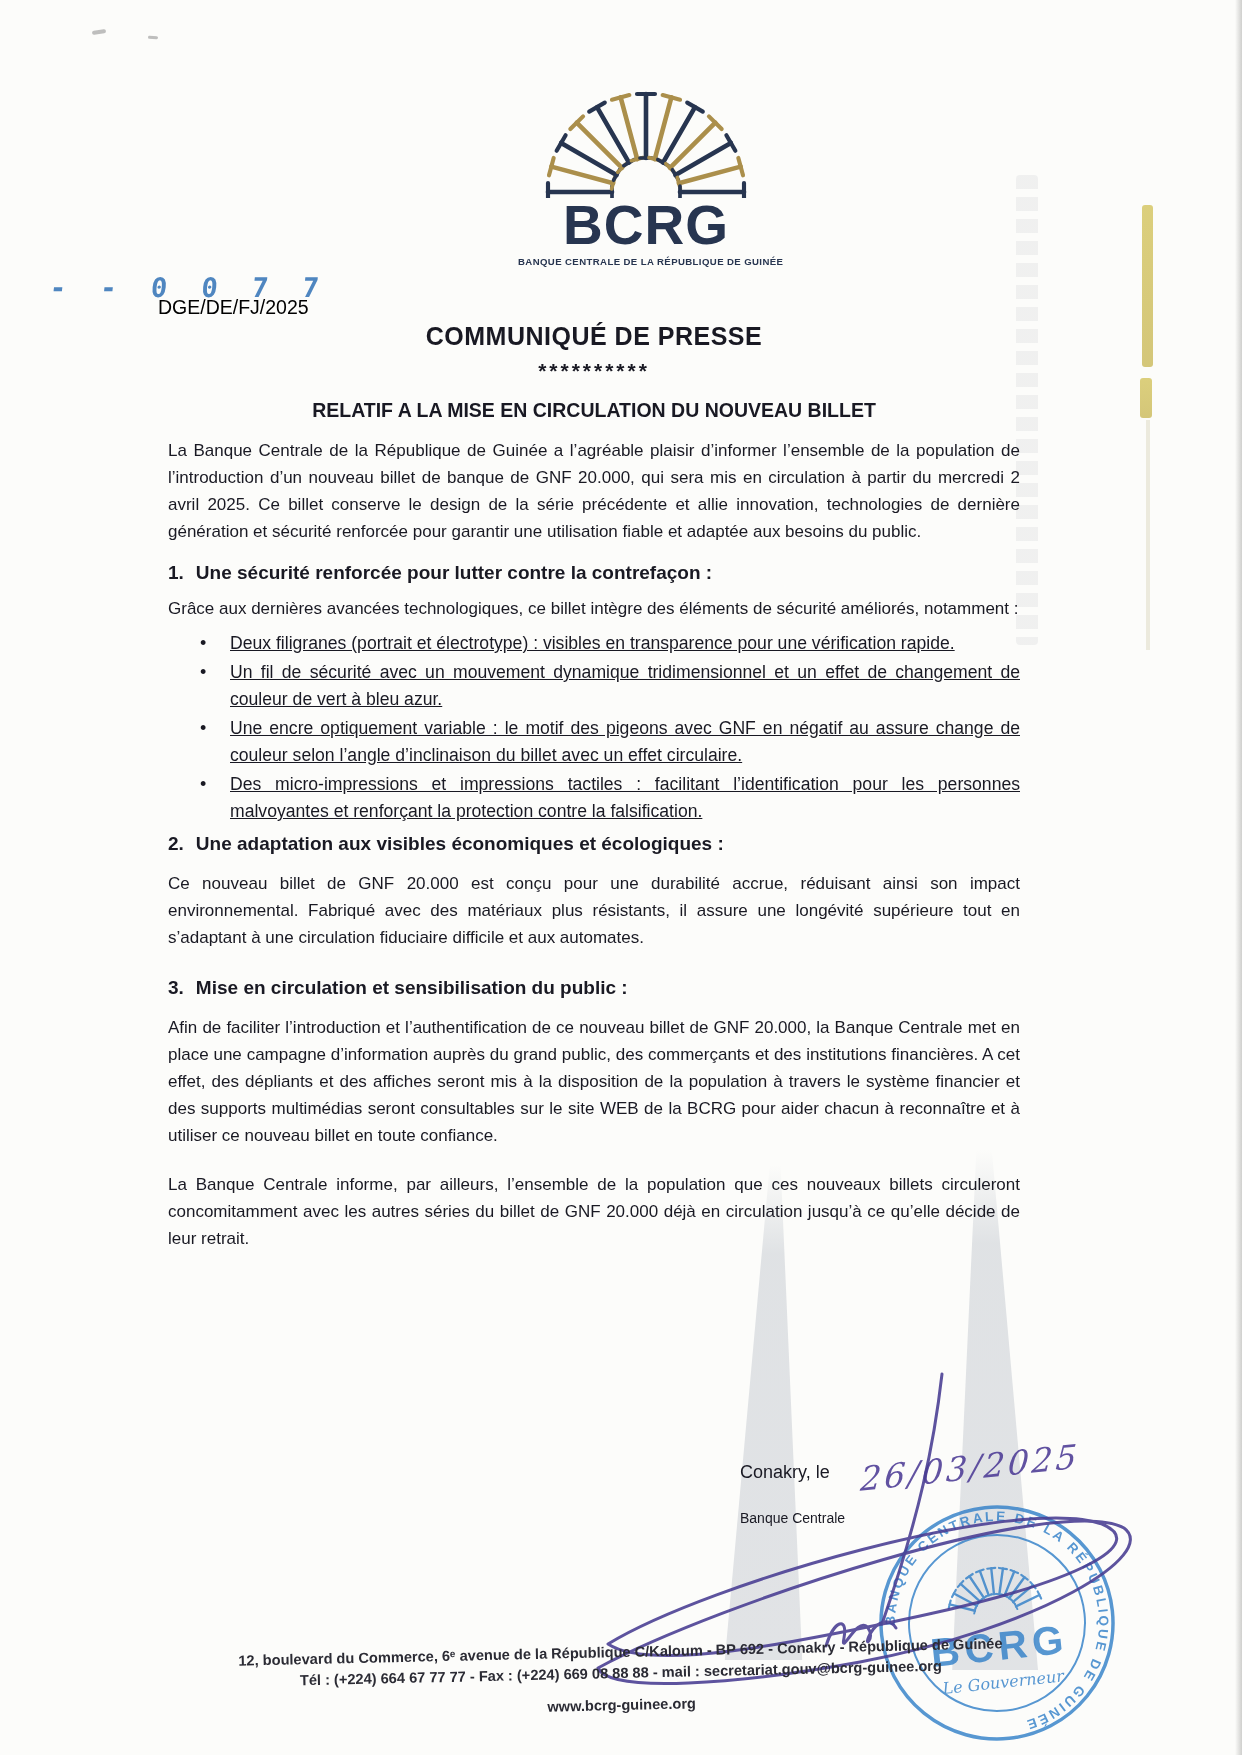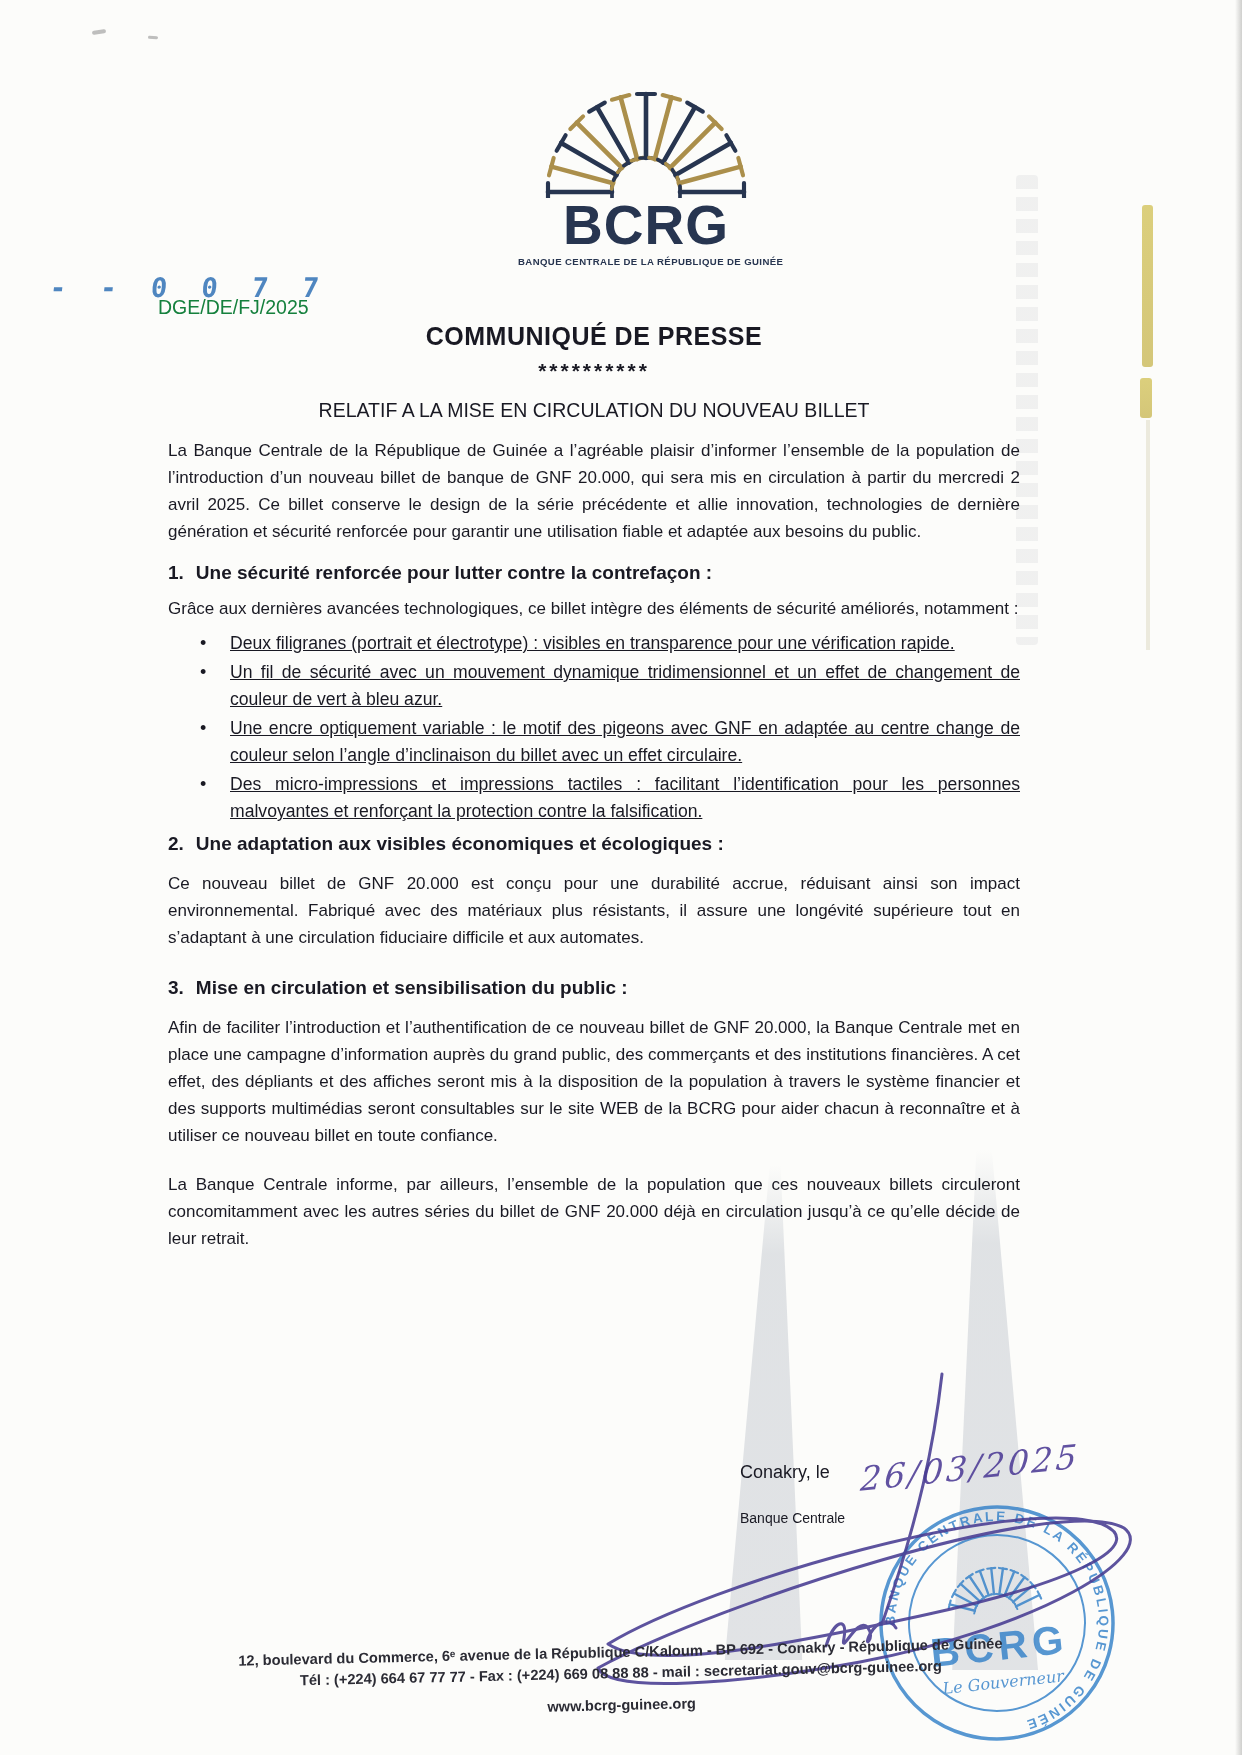--- a/index.html
+++ b/index.html
@@ -22,30 +22,30 @@
     clip-path:polygon(52% 0,64% 0,88% 100%,2% 100%);}
   .wedge-b{left:928px;top:1150px;width:110px;height:520px;
     clip-path:polygon(44% 0,58% 0,100% 100%,22% 100%);}
   .grey-streak{position:absolute;left:1016px;top:175px;width:22px;height:470px;
     background:repeating-linear-gradient(to bottom,#d9dadc 0 14px,rgba(252,252,250,0) 14px 22px);
     opacity:.35;border-radius:4px;}
   
   .stamp-number{position:absolute;left:50px;top:272px;
     font-family:"DejaVu Sans Mono", monospace;font-size:27px;font-weight:bold;
     letter-spacing:9px;transform:skewX(-6deg);}
-  .reference{position:absolute;left:158px;top:296px;font-size:19.5px;color:#15803d;}
+  .reference{position:absolute;left:158px;top:296px;font-size:19.5px;color:#000000;}
   .logo-block{position:absolute;left:518px;top:80px;width:256px;text-align:center;}
   .logo-acronym{font-size:55px;font-weight:bold;letter-spacing:1px;color:#273550;
     line-height:1;margin-top:-4px;}
   .logo-tagline{font-size:9.6px;font-weight:bold;letter-spacing:.4px;color:#273550;margin-top:3px;white-space:nowrap;}
   
   .content{position:absolute;left:168px;top:322px;width:852px;}
   .doc-title{text-align:center;font-size:25px;font-weight:bold;letter-spacing:.5px;}
   .stars{text-align:center;font-size:21px;font-weight:bold;letter-spacing:3px;margin-top:8px;}
-  .subject{text-align:center;font-size:19.5px;font-weight:normal;line-height:23px;margin-top:16px;}
+  .subject{text-align:center;font-size:19.5px;font-weight:bold;line-height:23px;margin-top:16px;}
   p.body{font-size:17px;line-height:27px;text-align:justify;margin:15px 0 0 0;}
   .sec-head{font-size:19px;font-weight:bold;margin-top:17px;display:flex;gap:12px;}
   ul.bullets{margin:8px 0 0 0;padding:0 0 0 62px;list-style:none;text-decoration:underline;}
   ul.bullets li{position:relative;font-size:17.6px;line-height:27px;text-align:justify;margin-bottom:2px;}
   ul.bullets li::before{content:"\2022";position:absolute;left:-30px;top:0;font-size:18px;}
   
   .place-date{position:absolute;left:740px;top:1462px;font-size:18px;}
   .signatory{position:absolute;left:740px;top:1510px;font-size:14px;font-weight:normal;text-align:right;}
   .hand-date{position:absolute;left:860px;top:1448px;font-size:33px;color:#514098;
     font-family:"DejaVu Serif", serif;font-style:italic;letter-spacing:3px;
@@ -133,21 +133,21 @@
     <p class="body">La Banque Centrale de la République de Guinée a l’agréable plaisir d’informer l’ensemble de la population de l’introduction d’un nouveau billet de banque de GNF 20.000, qui sera mis en circulation à partir du mercredi 2 avril 2025. Ce billet conserve le design de la série précédente et allie innovation, technologies de dernière génération et sécurité renforcée pour garantir une utilisation fiable et adaptée aux besoins du public.</p>
 
     <div class="sec-head">
       <span>1.</span>
       <span>Une sécurité renforcée pour lutter contre la contrefaçon :</span>
     </div>
     <p class="body" style="margin-top:11px;">Grâce aux dernières avancées technologiques, ce billet intègre des éléments de sécurité améliorés, notamment :</p>
     <ul class="bullets">
       <li>Deux filigranes (portrait et électrotype) : visibles en transparence pour une vérification rapide.</li>
       <li>Un fil de sécurité avec un mouvement dynamique tridimensionnel et un effet de changement de couleur de vert à bleu azur.</li>
-      <li>Une encre optiquement variable : le motif des pigeons avec GNF en adaptée au centre change de couleur selon l’angle d’inclinaison du billet avec un effet circulaire.</li>
+      <li>Une encre optiquement variable : le motif des pigeons avec GNF en négatif au assure change de couleur selon l’angle d’inclinaison du billet avec un effet circulaire.</li>
       <li>Des micro-impressions et impressions tactiles : facilitant l’identification pour les personnes malvoyantes et renforçant la protection contre la falsification.</li>
     </ul>
 
     <div class="sec-head" style="margin-top:8px;">
       <span>2.</span>
       <span>Une adaptation aux visibles économiques et écologiques :</span>
     </div>
     <p class="body">Ce nouveau billet de GNF 20.000 est conçu pour une durabilité accrue, réduisant ainsi son impact environnemental. Fabriqué avec des matériaux plus résistants, il assure une longévité supérieure tout en s’adaptant à une circulation fiduciaire difficile et aux automates.</p>
 
     <div class="sec-head" style="margin-top:26px;">

